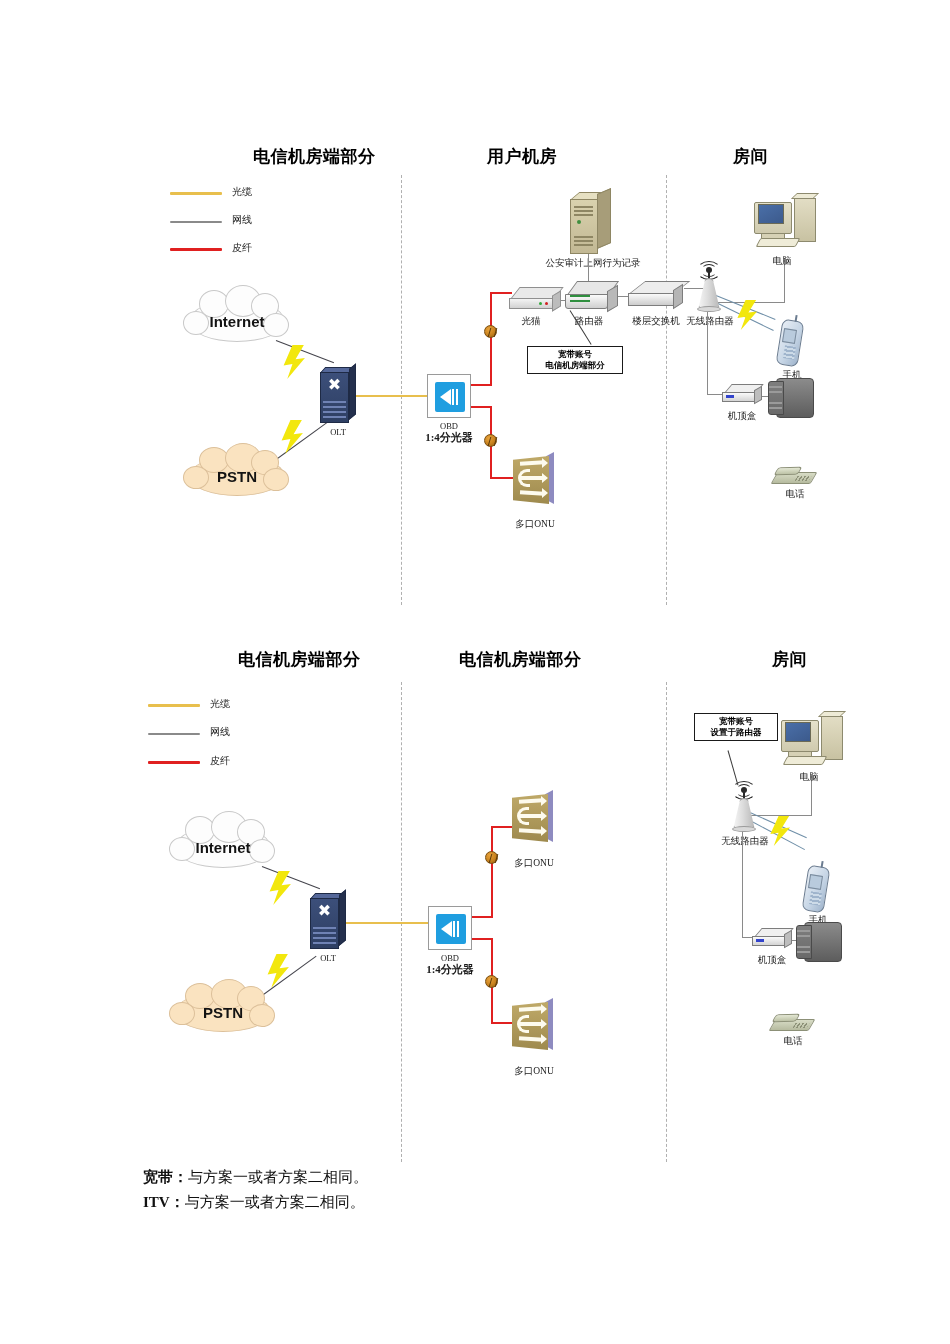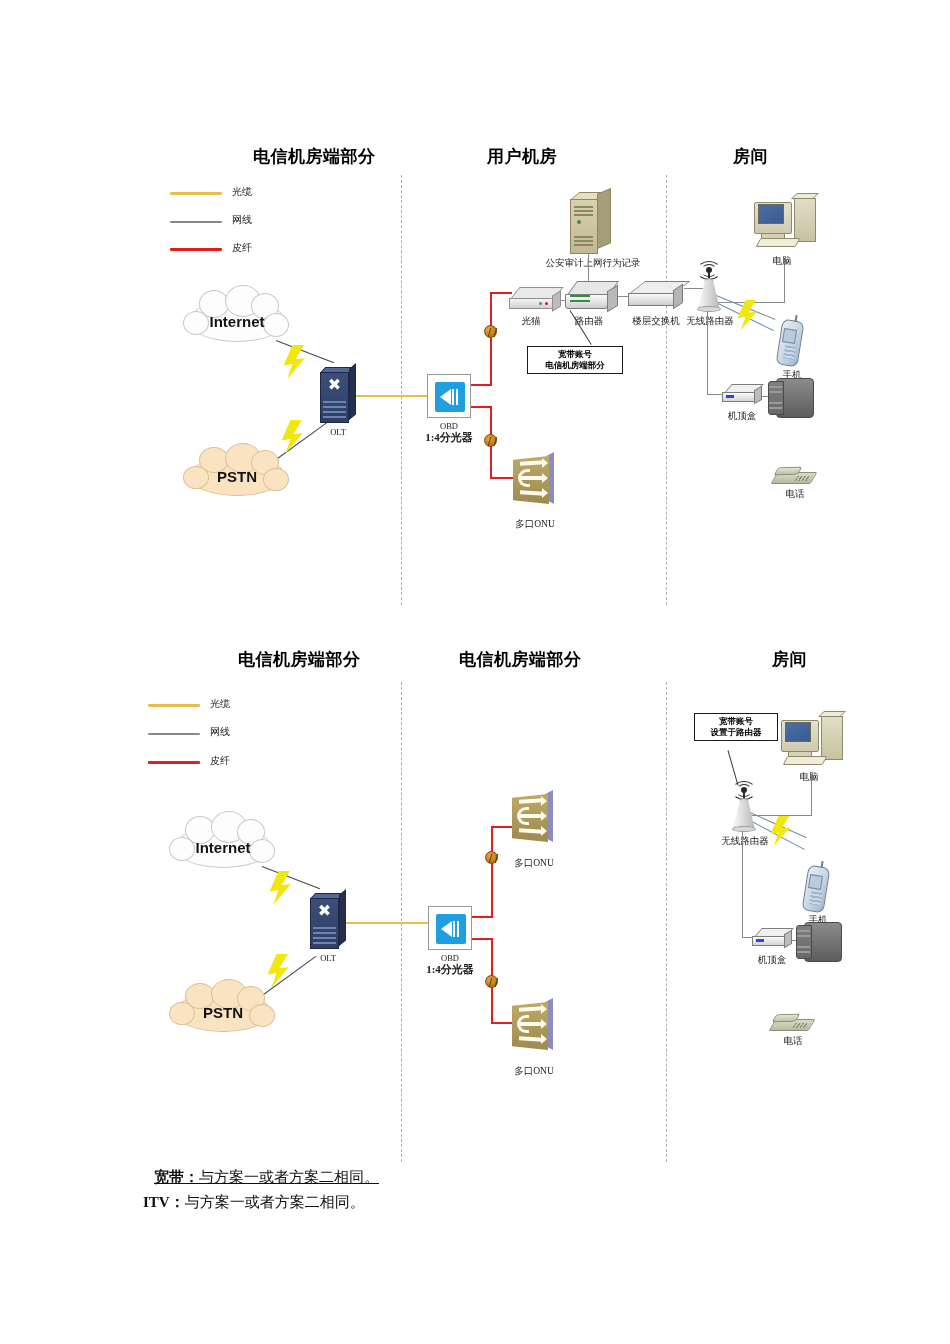--- a/index.html
+++ b/index.html
@@ -967,20 +967,20 @@
       <div class="tvline" style="top:29px;"></div>
     </div>
 
     <div class="callout-leader" style="left:728px;top:750px;width:36px;transform:rotate(74deg);"></div>
     <div class="callout" style="left:694px;top:713px;width:84px;">
       <div>宽带账号</div>
       <div>设置于路由器</div>
     </div>
   </div>
 
-  <div class="note" style="left:154px;top:1168px;text-decoration:underline;">
+  <div class="note" style="left:143px;top:1168px;">
     <b>宽带：</b><span>与方案一或者方案二相同。</span>
   </div>
   <div class="note" style="left:143px;top:1193px;">
     <b>ITV：</b><span>与方案一或者方案二相同。</span>
   </div>
 
 </div>
 
 </body></html>

